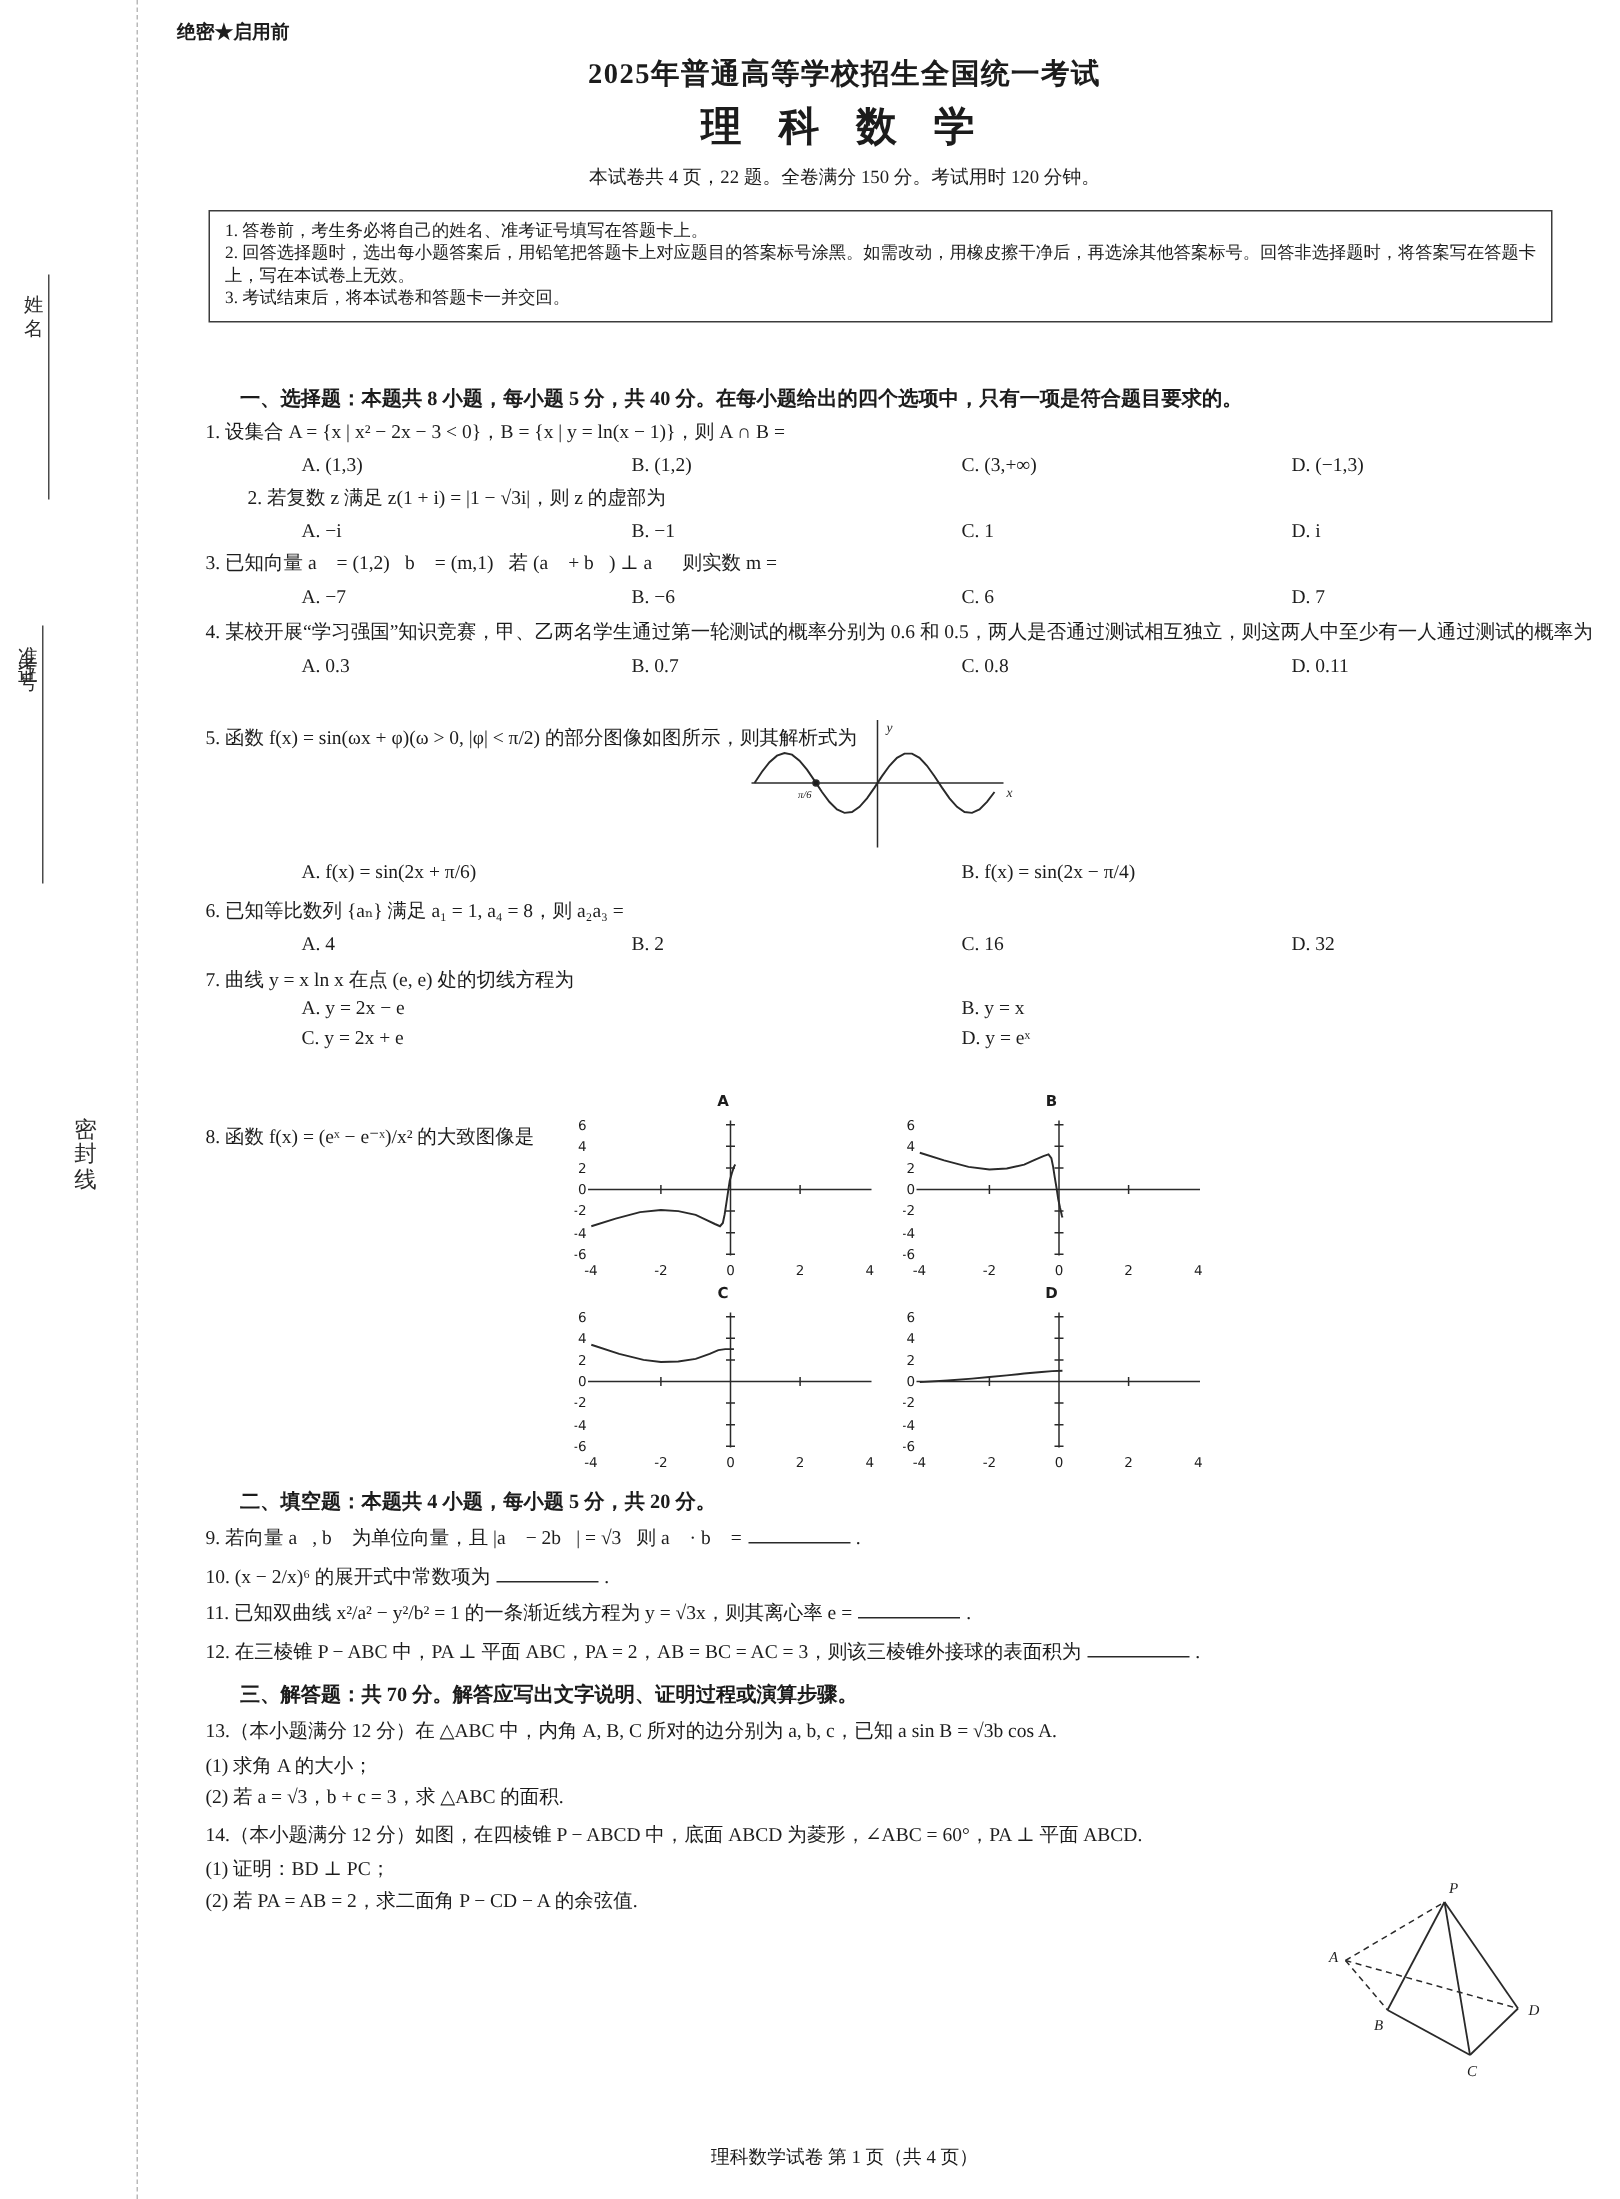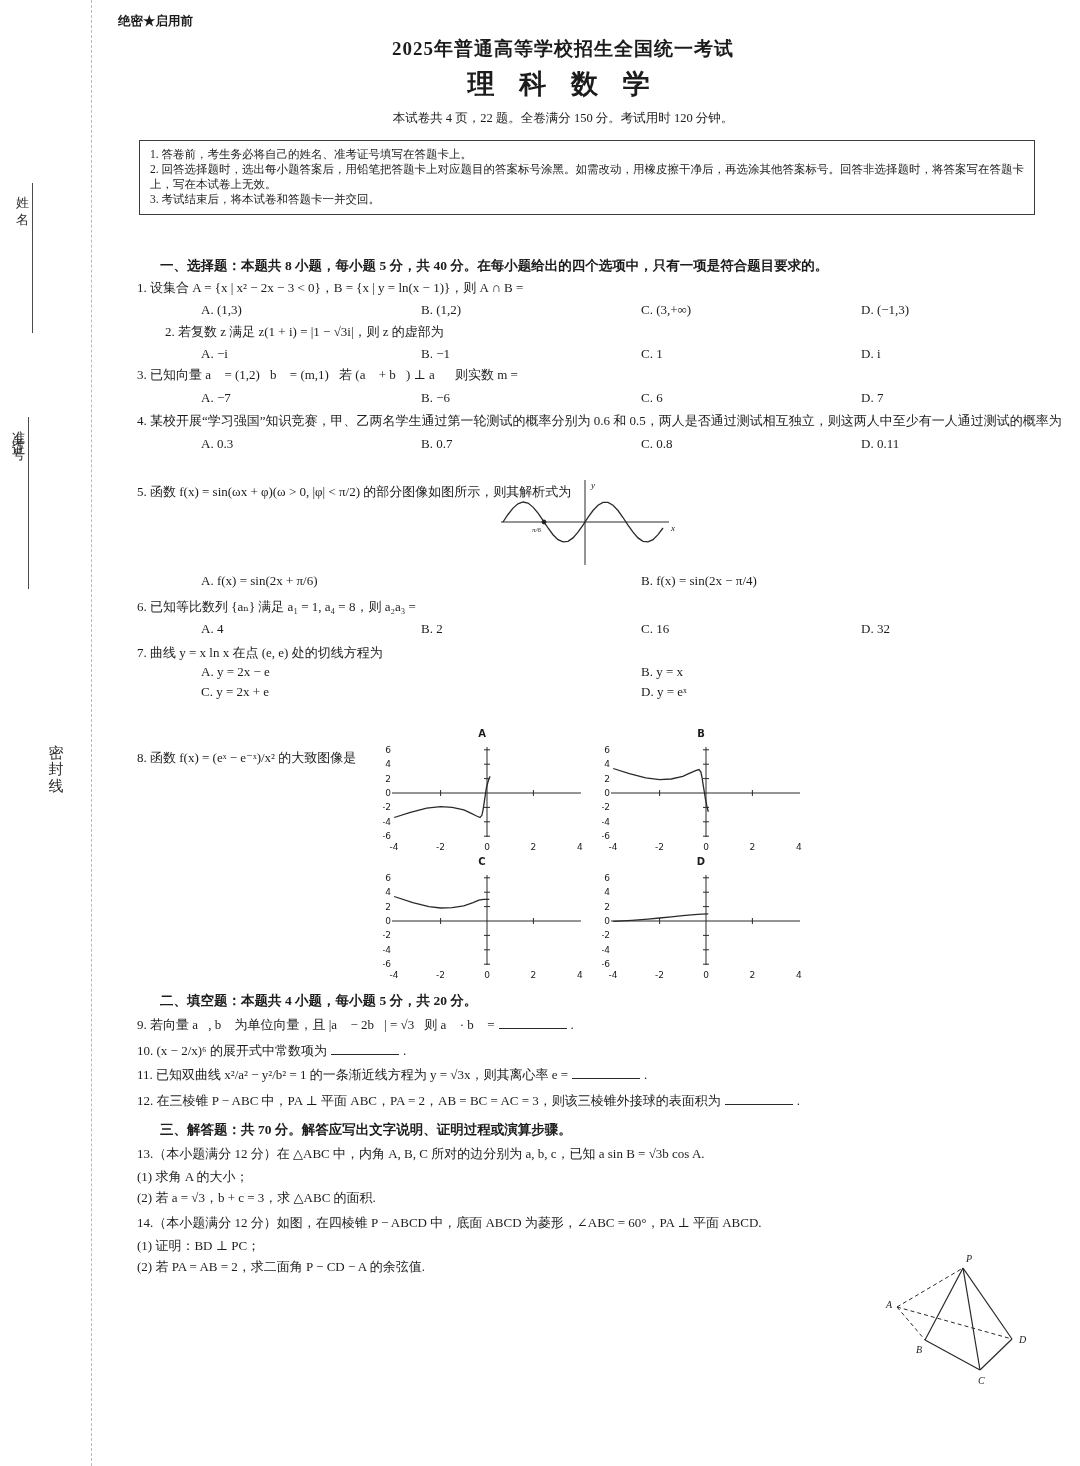--- a/index.html
+++ b/index.html
@@ -269,14 +269,15 @@
     <line x1="17" y1="57" x2="83" y2="18" stroke-width="1" stroke-dasharray="4 3"></line>
     <line x1="17" y1="57" x2="45" y2="90" stroke-width="1" stroke-dasharray="4 3"></line>
     <line x1="17" y1="57" x2="132" y2="89" stroke-width="1" stroke-dasharray="4 3"></line>
     <text x="86" y="12" font-size="10" class="serif">P</text>
     <text x="6" y="58" font-size="10" class="serif">A</text>
     <text x="36" y="103" font-size="10" class="serif">B</text>
     <text x="98" y="134" font-size="10" class="serif">C</text>
     <text x="139" y="93" font-size="10" class="serif">D</text>
   </svg>
 
+  <div class="abs band footer">理科数学试卷 第 1 页（共 4 页）</div>
 
 </div>
 
 </body></html>

